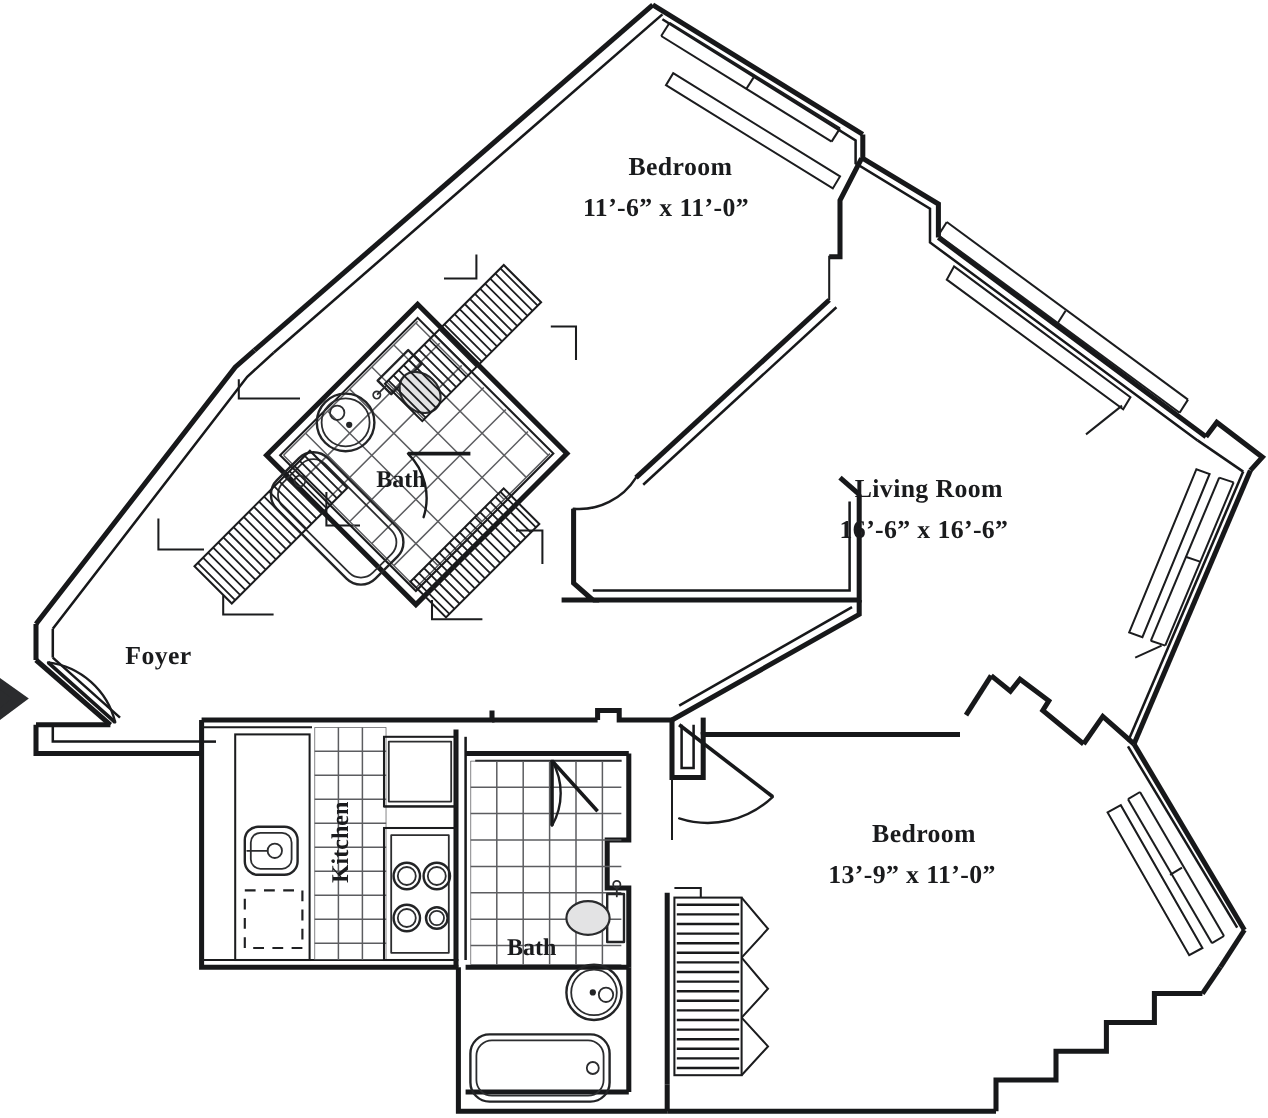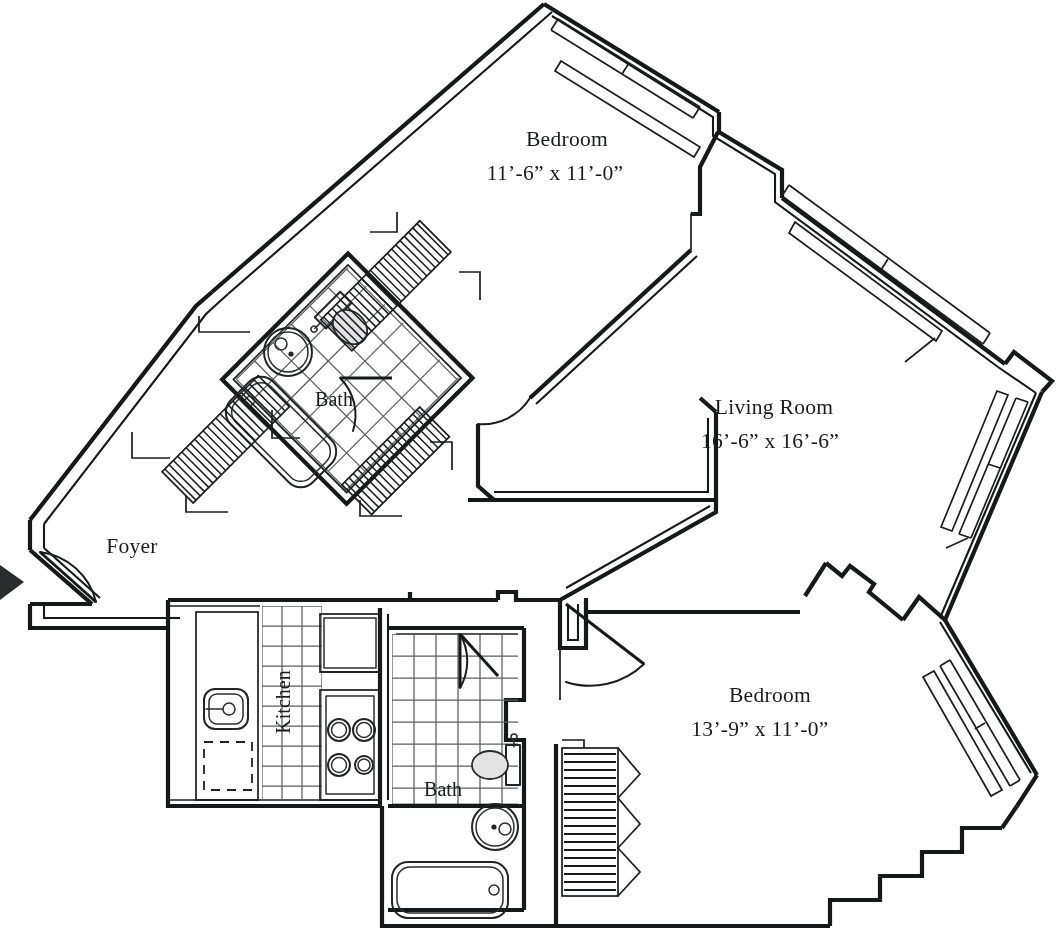--- a/index.html
+++ b/index.html
@@ -12,20 +12,21 @@
     width: 1057px;
     height: 932px;
     overflow: hidden;
     font-family: "Liberation Serif", "DejaVu Serif", serif;
   }
   #plan-root {
     position: relative;
     width: 1057px;
     height: 932px;
     background: #b91c1c;
+    font-weight: bold;
   }
   svg#floorplan {
     display: block;
     width: 1057px;
     height: 932px;
   }
   .wall-outer {
     fill: none;
     stroke: #17181a;
     stroke-width: 4.2;

